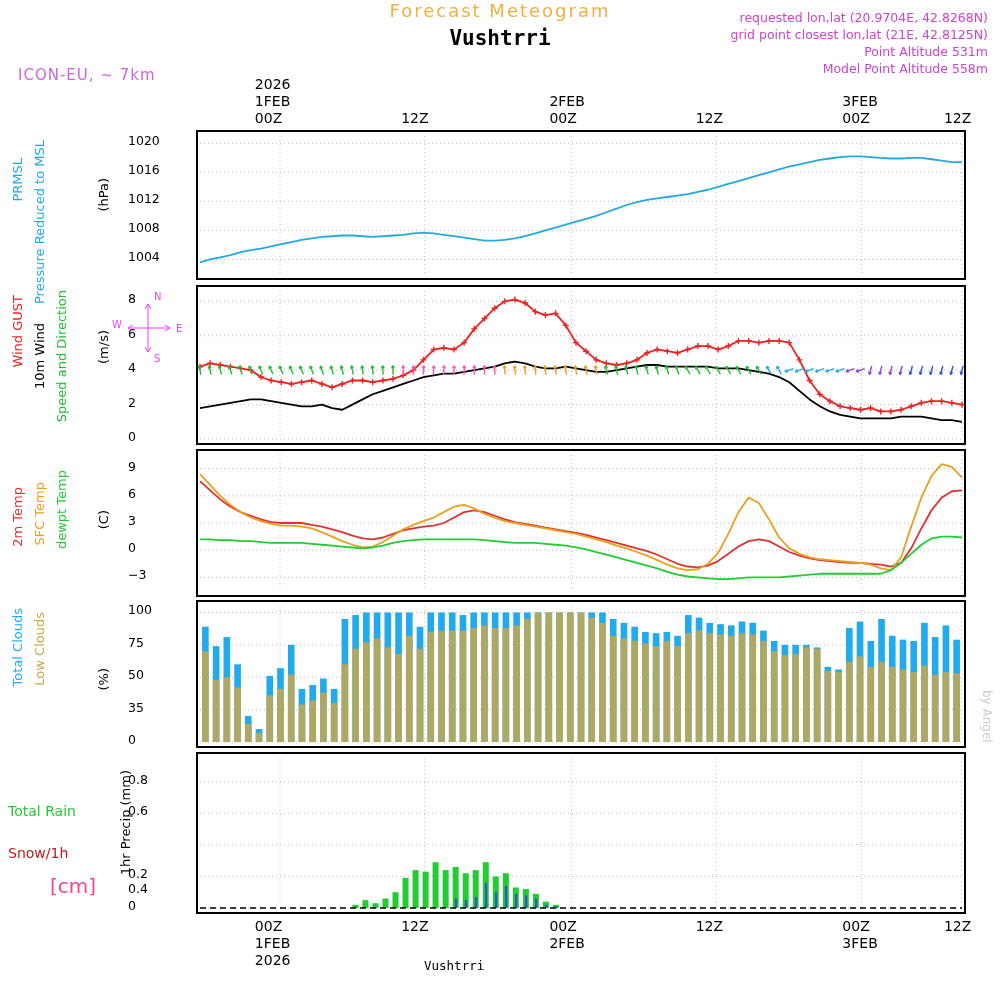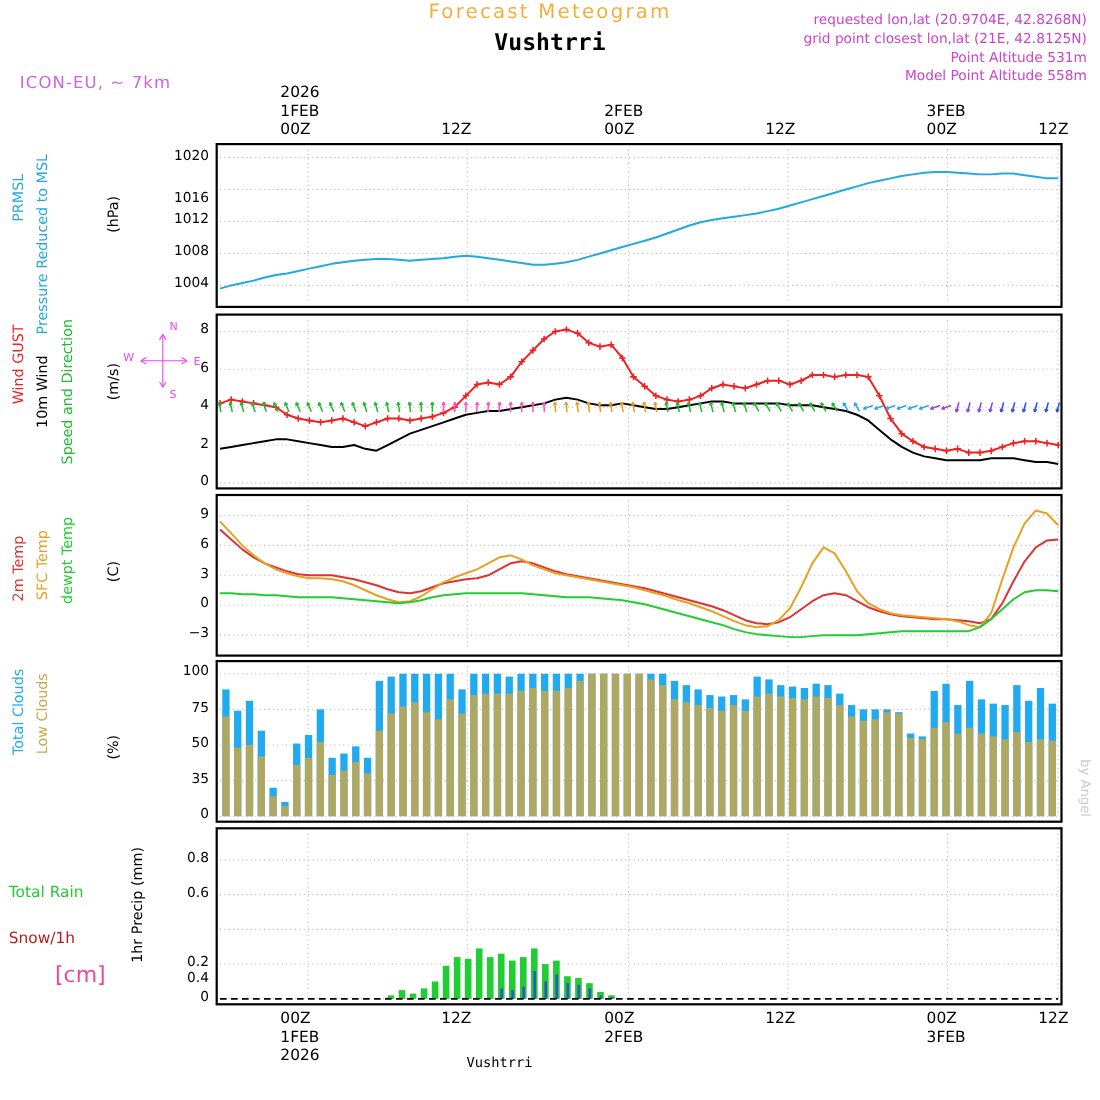--- a/index.html
+++ b/index.html
@@ -4,21 +4,21 @@
 <style>
   html,body{margin:0;padding:0;background:#ffffff;}
   body{width:1000px;height:1000px;position:relative;font-family:"DejaVu Sans",sans-serif;overflow:hidden;}
   .abs{position:absolute;}
   .hdr-title{left:0;top:0;width:1000px;text-align:center;font-size:18px;color:#f0b040;letter-spacing:2px;font-family:"DejaVu Sans",sans-serif;}
   .hdr-station{left:0;top:26px;width:1000px;text-align:center;font-size:21px;font-weight:bold;color:#000;font-family:"DejaVu Sans Mono",monospace;}
   .hdr-model{left:18px;top:46px;font-size:15px;color:#cc66dd;font-family:"DejaVu Sans",sans-serif;letter-spacing:1px;margin-top:20px;}
   .meta{right:12px;font-size:12.5px;color:#cc44cc;text-align:right;font-family:"DejaVu Sans",sans-serif;}
   .watermark{right:6px;top:690px;font-size:12px;color:#cccccc;writing-mode:vertical-rl;}
   .panel{position:absolute;left:196px;width:770px;border:2px solid #000;box-sizing:border-box;background:#fff;}
-  .ylab{position:absolute;font-size:12.5px;color:#000;text-align:right;font-family:"DejaVu Sans",sans-serif;}
+  .ylab{position:absolute;font-size:12.5px;color:#000;text-align:left;font-family:"DejaVu Sans",sans-serif;}
   .vlabel{position:absolute;writing-mode:vertical-rl;transform:rotate(180deg);font-size:13px;font-family:"DejaVu Sans",sans-serif;white-space:nowrap;}
   .footer{position:absolute;font-size:12.5px;font-family:"DejaVu Sans Mono",monospace;color:#000;}
   svg{display:block;}
 </style>
 </head>
 <body>
 
 <div class="abs hdr-title">Forecast Meteogram</div>
 <div class="abs hdr-station">Vushtrri</div>
 <div class="abs hdr-model">ICON-EU, ~ 7km</div>
@@ -560,21 +560,21 @@
     <div class="abs" style="left: 254.85px; top: 935px; font-size: 14px; font-family: &quot;DejaVu Sans&quot;, sans-serif;">1FEB</div>
     <div class="abs" style="left: 254.85px; top: 952px; font-size: 14px; font-family: &quot;DejaVu Sans&quot;, sans-serif;">2026</div>
     <div class="abs" style="left: 549.375px; top: 935px; font-size: 14px; font-family: &quot;DejaVu Sans&quot;, sans-serif;">2FEB</div>
     <div class="abs" style="left: 842.36px; top: 935px; font-size: 14px; font-family: &quot;DejaVu Sans&quot;, sans-serif;">3FEB</div>
   </div>
 <div class="footer" style="left:424px;top:958px;">Vushtrri</div>
 
 <div class="ylab" style="width: 62px; left: 128px; top: 249.474px;">1004</div>
 <div class="ylab" style="width: 62px; left: 128px; top: 220.421px;">1008</div>
 <div class="ylab" style="width: 62px; left: 128px; top: 191.368px;">1012</div>
-<div class="ylab" style="width: 62px; left: 128px; top: 162.316px; margin-top: 10px;">1016</div>
+<div class="ylab" style="width: 62px; left: 128px; top: 162.316px;">1016</div>
 <div class="ylab" style="width: 62px; left: 128px; top: 133.263px;">1020</div>
 <div class="ylab" style="width: 62px; left: 128px; top: 429px;">0</div>
 <div class="ylab" style="width: 62px; left: 128px; top: 394.581px;">2</div>
 <div class="ylab" style="width: 62px; left: 128px; top: 360.163px;">4</div>
 <div class="ylab" style="width: 62px; left: 128px; top: 325.744px;">6</div>
 <div class="ylab" style="width: 62px; left: 128px; top: 291.326px;">8</div>
 <div class="ylab" style="width: 62px; left: 128px; top: 567.4px;">−3</div>
 <div class="ylab" style="width: 62px; left: 128px; top: 540.2px;">0</div>
 <div class="ylab" style="width: 62px; left: 128px; top: 513px;">3</div>
 <div class="ylab" style="width: 62px; left: 128px; top: 485.8px;">6</div>

